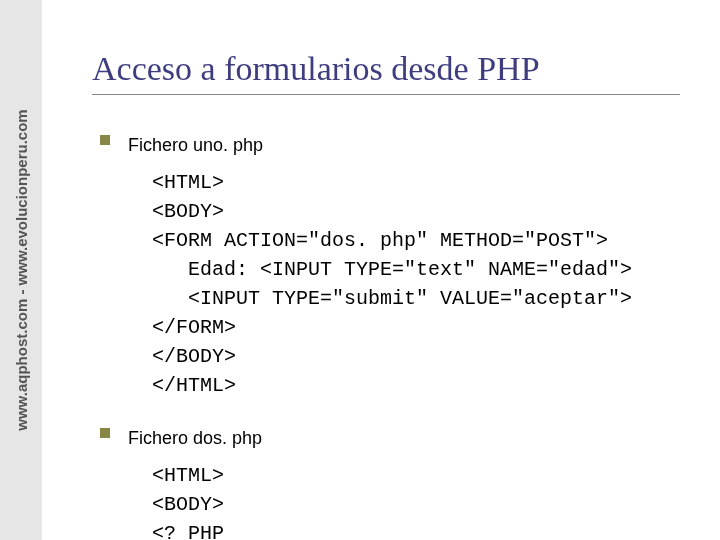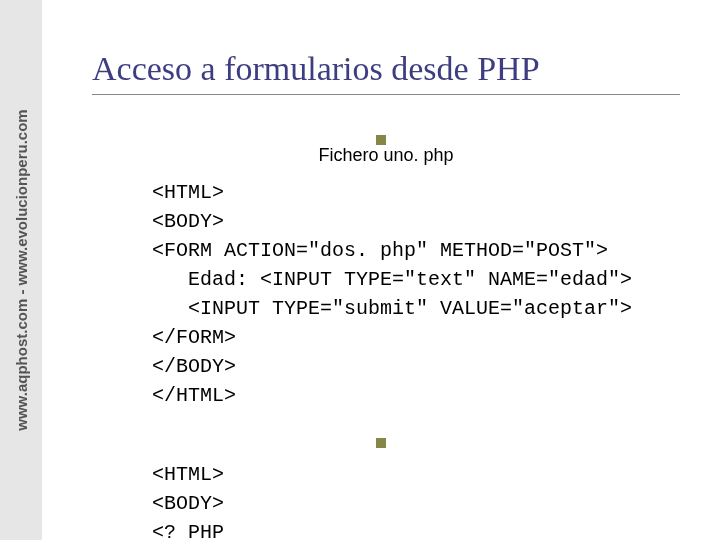--- a/index.html
+++ b/index.html
@@ -56,23 +56,22 @@
   .hr {
     border: none;
     border-top: 1px solid #888888;
     margin: 0 0 40px 0;
   }
   .section {
     margin-bottom: 28px;
   }
   .section-header {
     display: flex;
-    align-items: center;
+    align-items: flex-start;
     margin-bottom: 12px;
-    flex-direction: column;
   }
   .bullet {
     width: 10px;
     height: 10px;
     background: #868646;
     margin-left: 8px;
     margin-right: 18px;
     flex: 0 0 auto;
   }
   .section-title {
@@ -113,20 +112,21 @@
    Edad: &lt;INPUT TYPE="text" NAME="edad"&gt;
    &lt;INPUT TYPE="submit" VALUE="aceptar"&gt;
 &lt;/FORM&gt;
 &lt;/BODY&gt;
 &lt;/HTML&gt;</div>
     </div>
 
     <div class="section">
       <div class="section-header">
         <div class="bullet"></div>
+        <div class="section-title">Fichero dos. php</div>
       </div>
       <div class="code">&lt;HTML&gt;
 &lt;BODY&gt;
 &lt;? PHP
    print ("La edad es: $edad");
 ? &gt;
 &lt;/BODY&gt;
 &lt;/HTML&gt;</div>
     </div>
 

